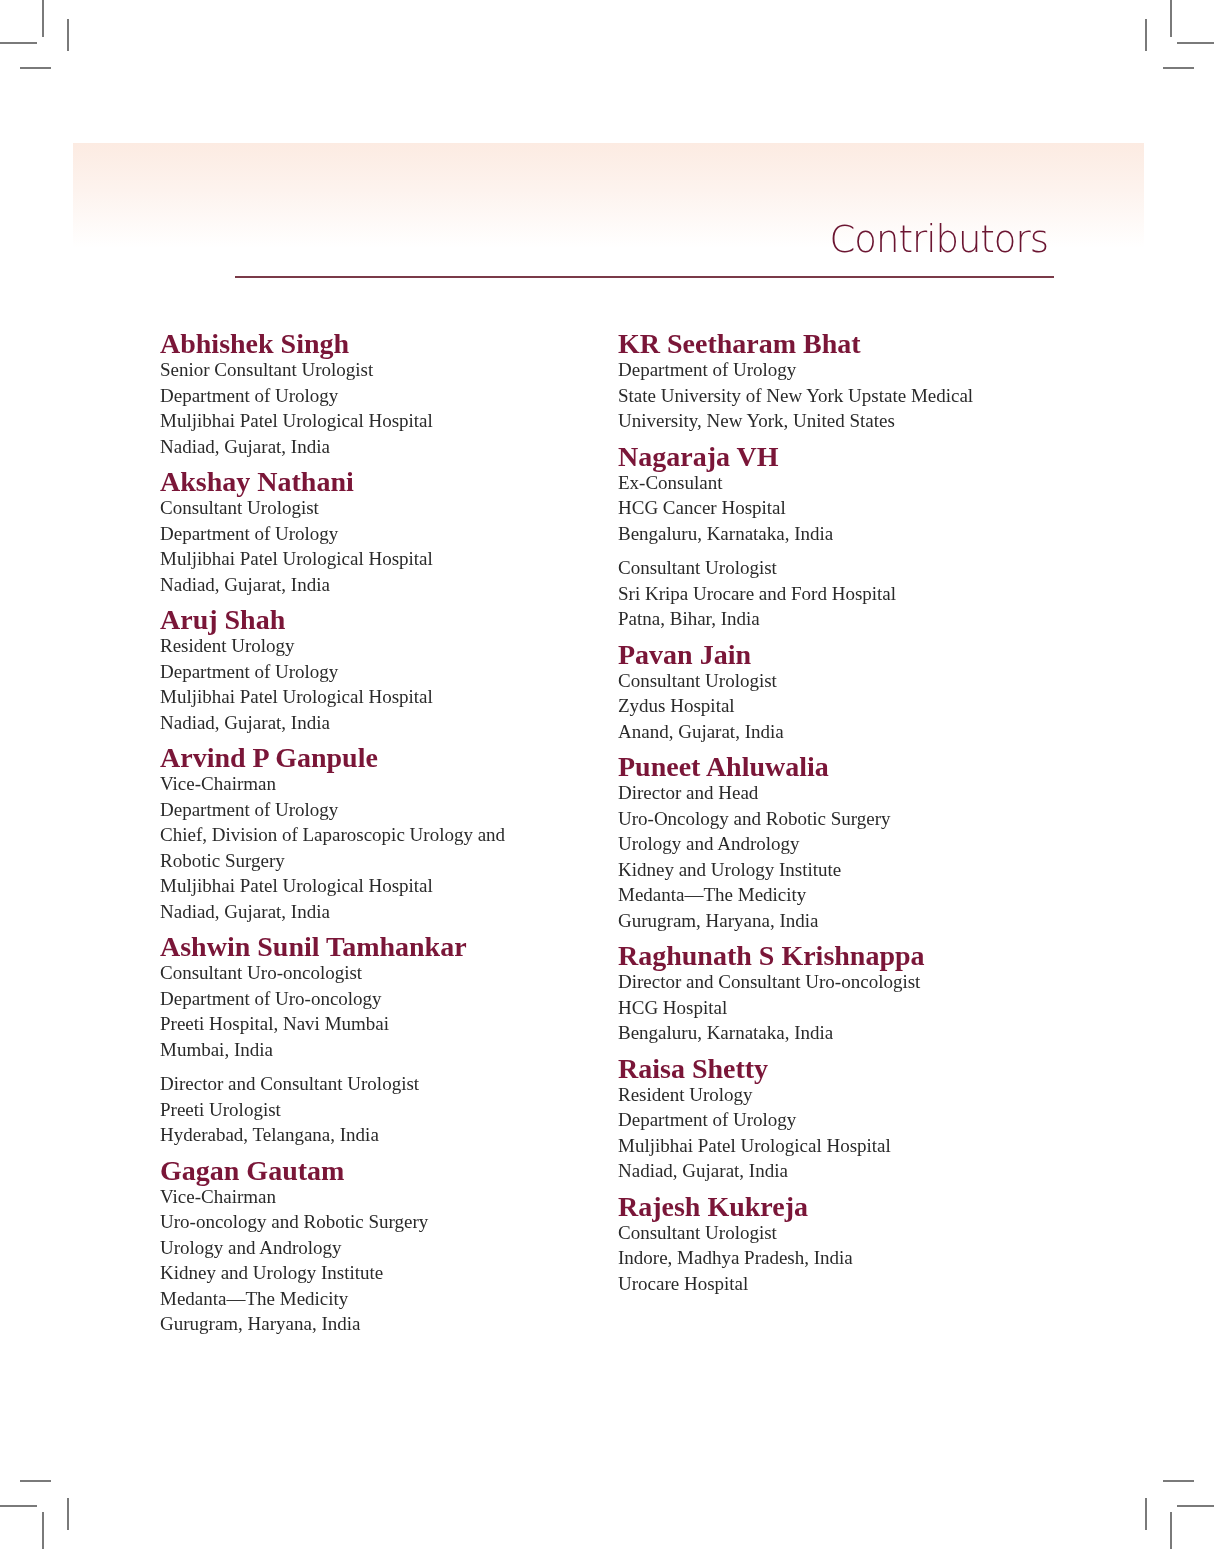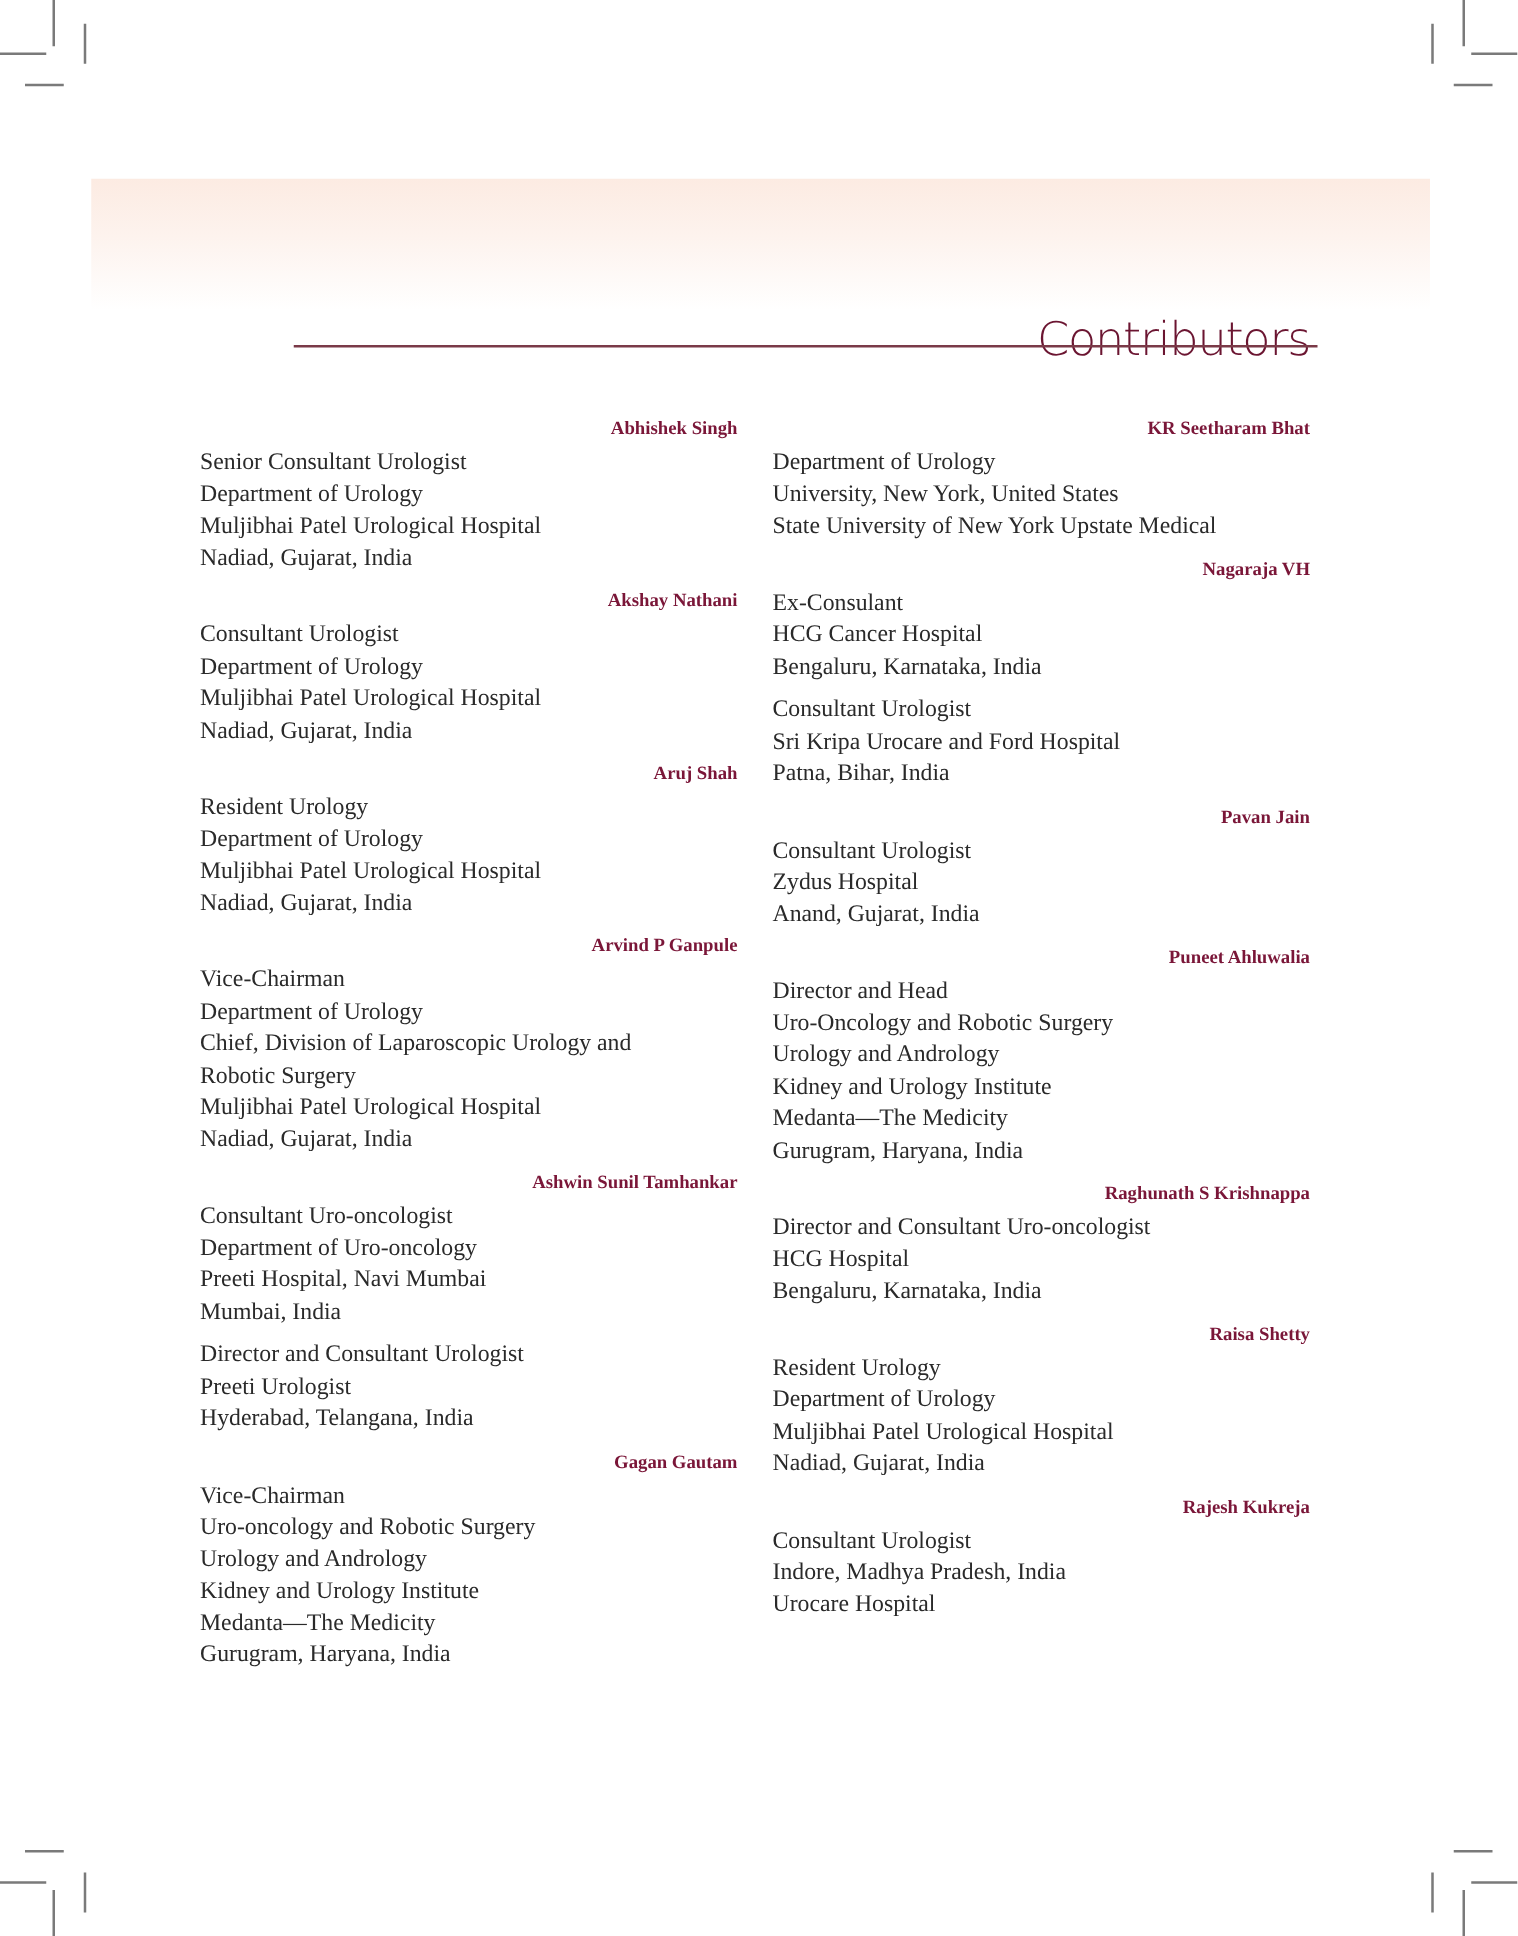--- a/index.html
+++ b/index.html
@@ -11,35 +11,33 @@
   .crop { position: absolute; background: #7a7a7a; }
   .band {
     position: absolute; left: 73px; top: 143px; width: 1071px; height: 105px;
     background: linear-gradient(to bottom, #fcebe2 0%, #fdf3ee 45%, #ffffff 100%);
   }
   .title {
     position: absolute; right: 166px; top: 218px;
     font-family: "DejaVu Sans", "Liberation Sans", sans-serif;
     font-size: 37px; font-weight: 300; letter-spacing: -1px;
     color: #6b1531;
-    margin-top: 32px;
   }
   .rule {
     position: absolute; left: 235px; top: 276px; width: 819px; height: 2px;
     background: #7a3a48;
   }
   .col { position: absolute; top: 330px; width: 430px; }
   .col.left { left: 160px; }
   .col.right { left: 618px; }
   .entry { margin-bottom: 9px; }
   .name {
     font-family: "Liberation Serif", "DejaVu Serif", serif;
-    font-weight: bold; font-size: 15px; color: #7a1638;
+    font-weight: bold; font-size: 28px; color: #7a1638;
     line-height: 27px;
-    text-align: right;
   }
   .line {
     font-family: "Liberation Serif", "DejaVu Serif", serif;
     font-size: 19px; color: #2a2a2a; line-height: 25.5px;
     white-space: nowrap;
   }
 </style>
 </head>
 <body>
 
@@ -117,22 +115,22 @@
       <div class="line">Urology and Andrology</div>
       <div class="line">Kidney and Urology Institute</div>
       <div class="line">Medanta—The Medicity</div>
       <div class="line">Gurugram, Haryana, India</div>
     </div>
   </div>
 <div class="col right" id="col-right">
     <div class="entry">
       <div class="name">KR Seetharam Bhat</div>
       <div class="line">Department of Urology</div>
+      <div class="line">State University of New York Upstate Medical</div>
       <div class="line">University, New York, United States</div>
-      <div class="line">State University of New York Upstate Medical</div>
     </div>
     <div class="entry">
       <div class="name">Nagaraja VH</div>
       <div class="line">Ex-Consulant</div>
       <div class="line">HCG Cancer Hospital</div>
       <div class="line">Bengaluru, Karnataka, India</div>
     </div>
     <div class="entry">
       <div class="line">Consultant Urologist</div>
       <div class="line">Sri Kripa Urocare and Ford Hospital</div>

